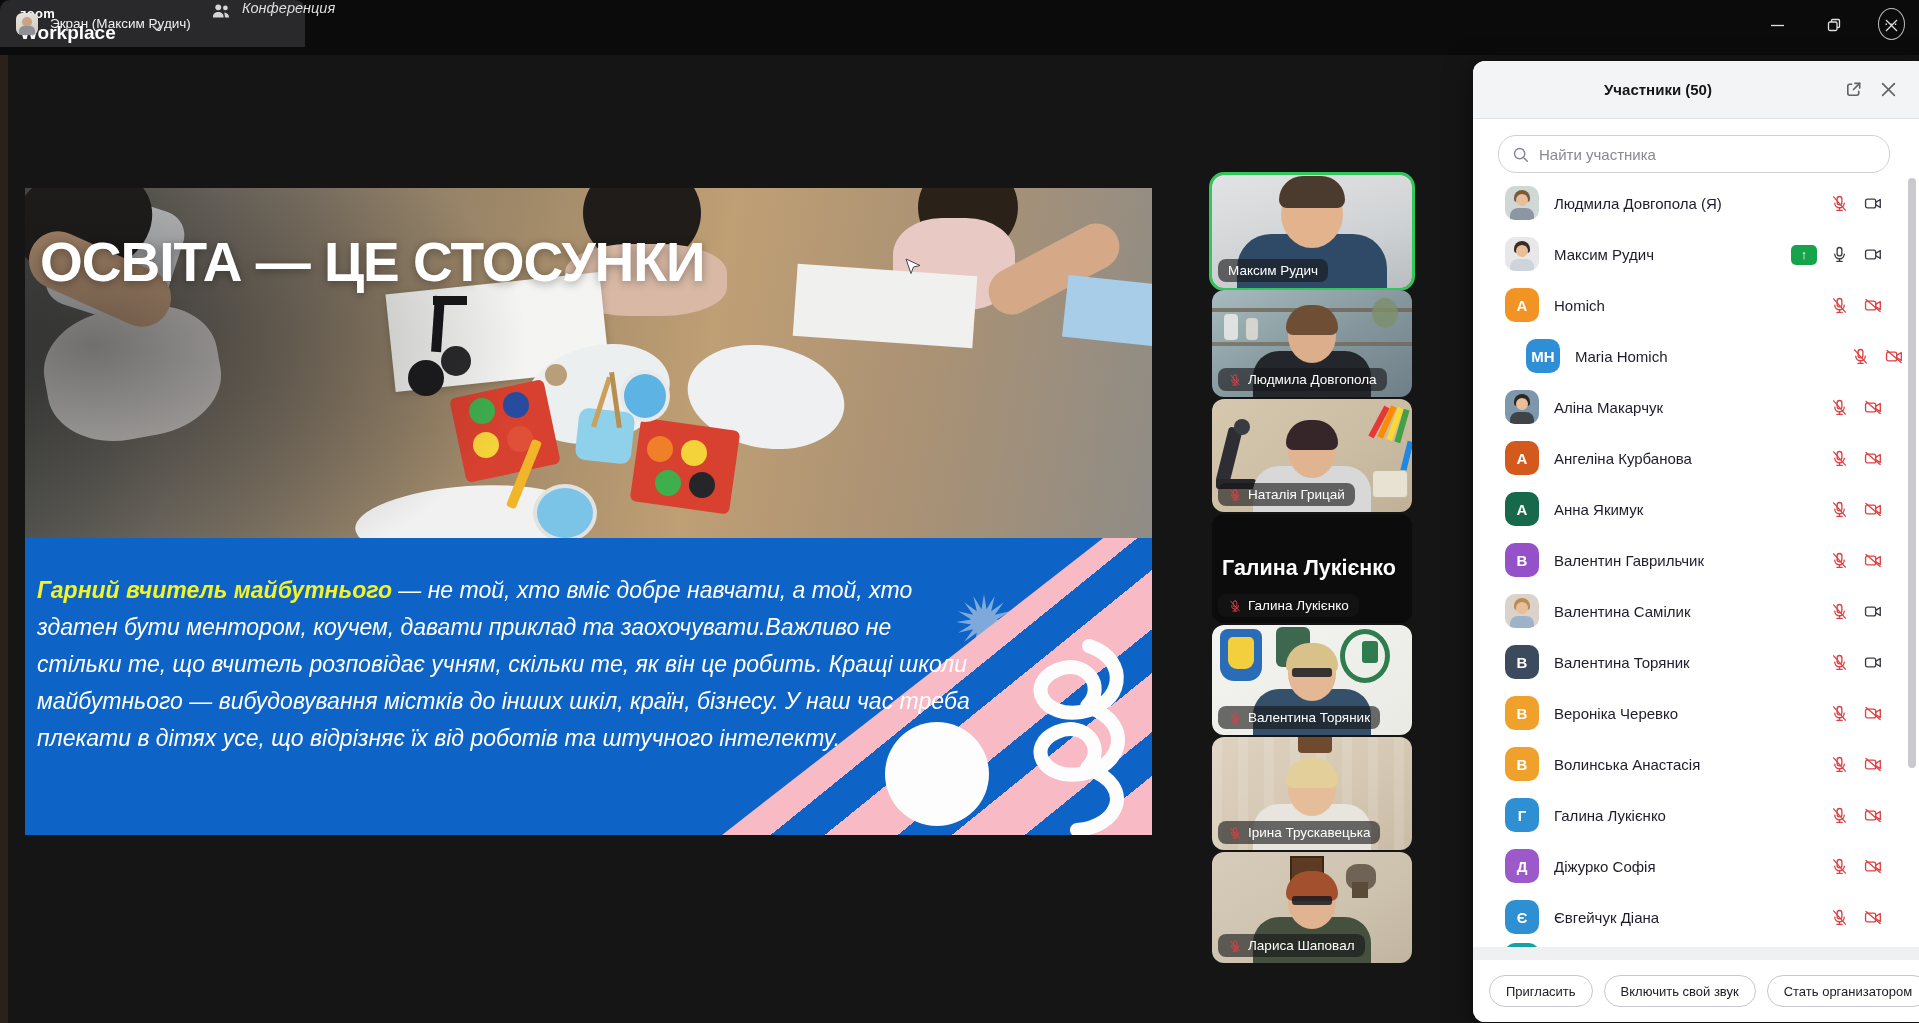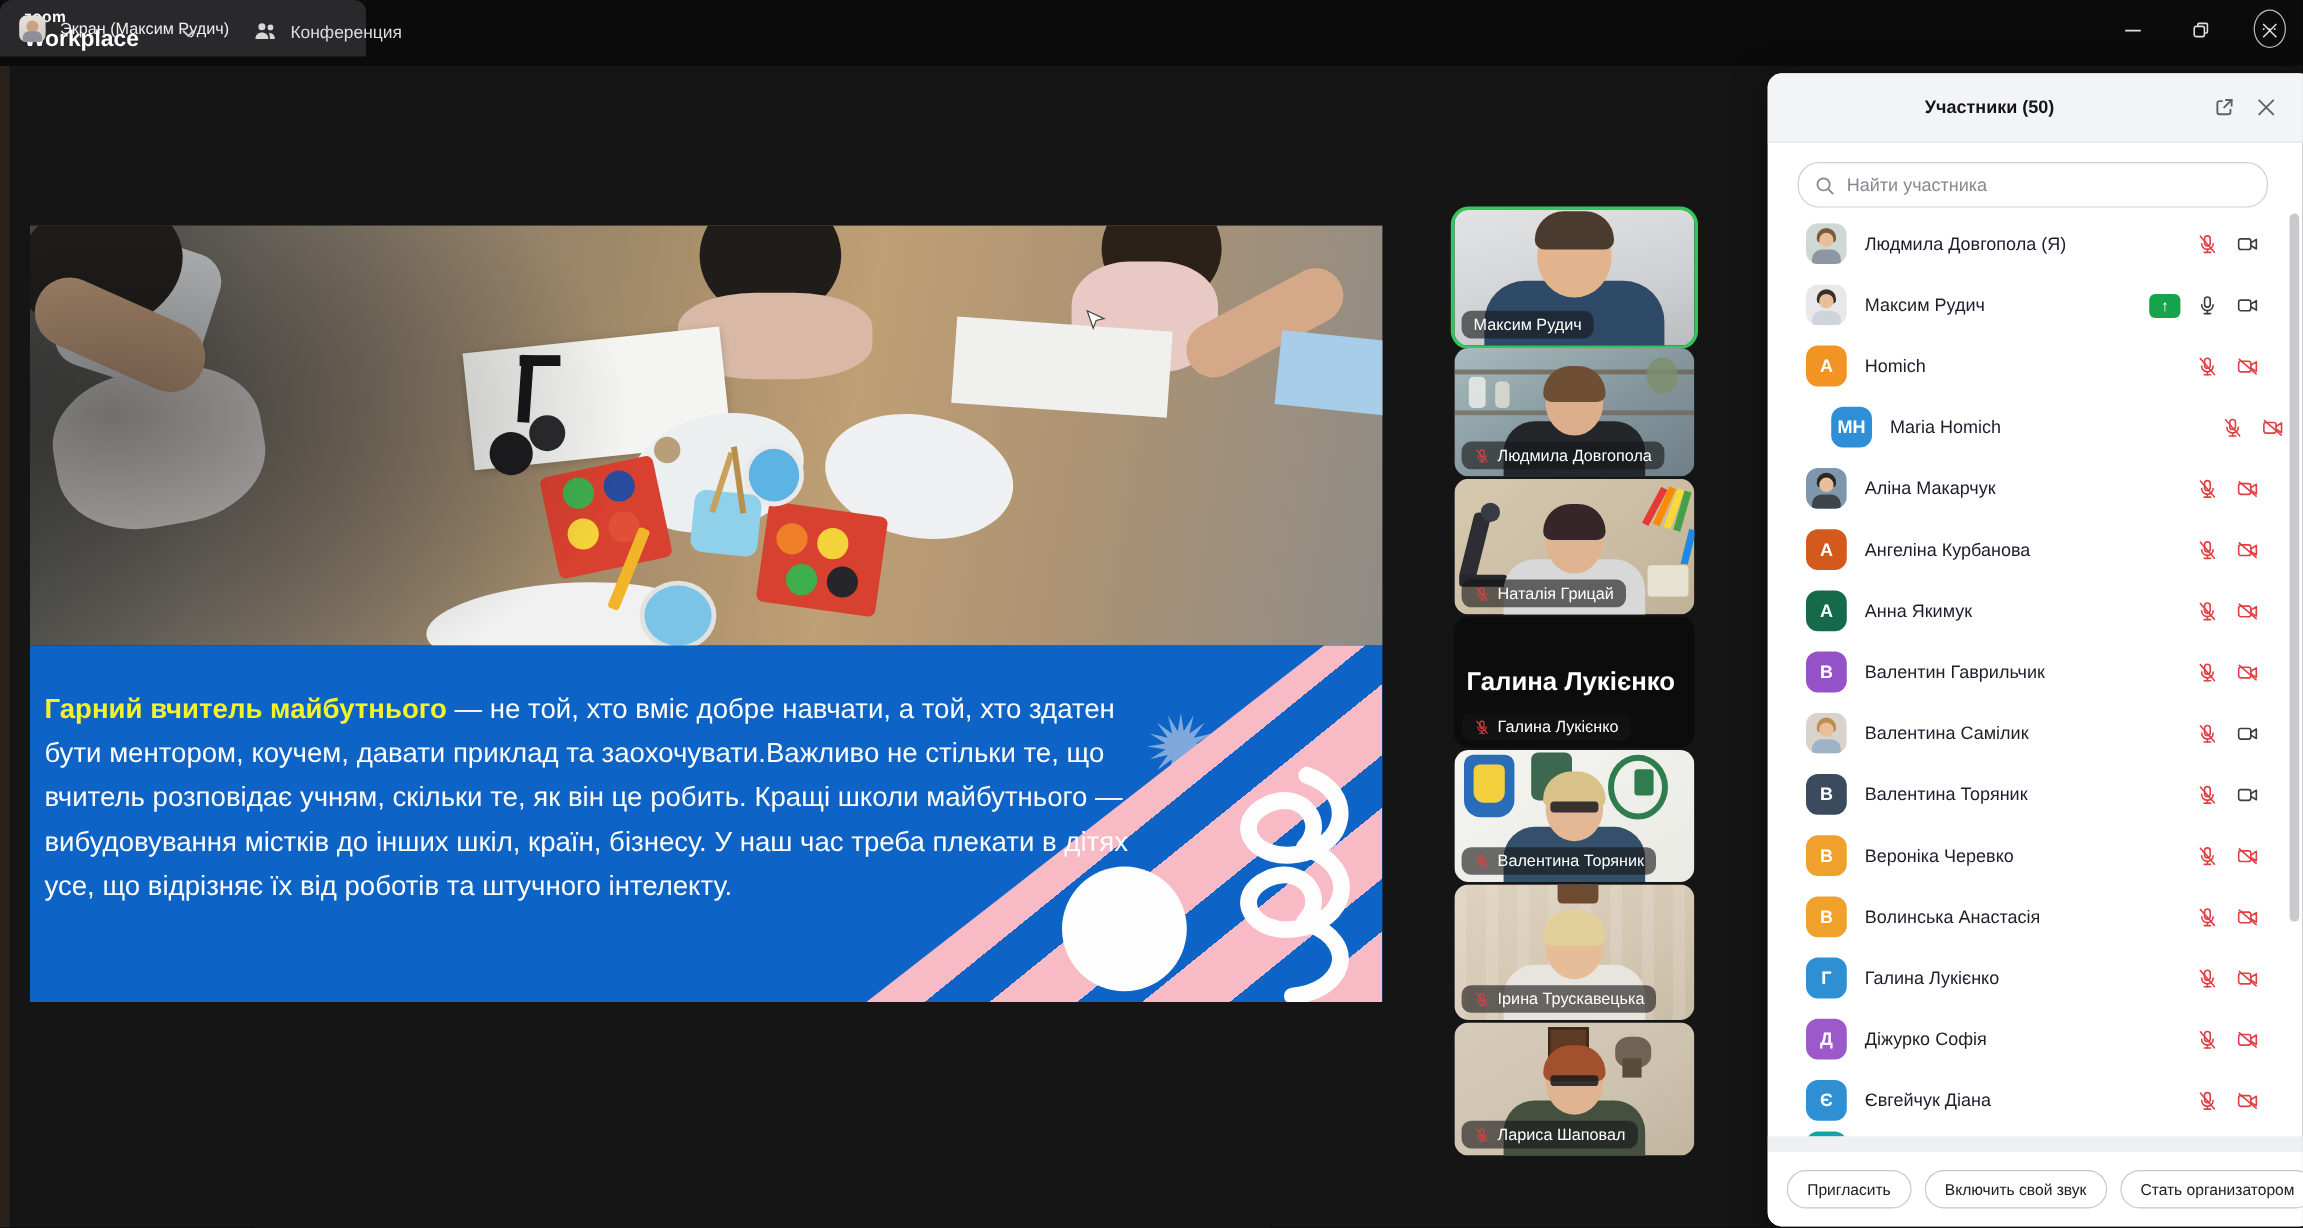--- a/index.html
+++ b/index.html
@@ -5,21 +5,21 @@
   html,body{margin:0;padding:0;background:#0b0b0c;}
   body{width:1919px;height:1023px;overflow:hidden;position:relative;
        font-family:"Liberation Sans",sans-serif;-webkit-font-smoothing:antialiased;}
 
   
   #topbar{position:absolute;left:0;top:0;width:1919px;height:55px;background:#0b0b0c;}
   #logo{position:absolute;left:20px;top:7px;color:#fff;line-height:1;}
   #logo .l1{font-size:13px;font-weight:700;letter-spacing:.3px;}
   #logo .l2{font-size:19px;font-weight:700;margin-top:3px;}
   #logo-chevron{position:absolute;left:150px;top:21px;color:#cfcfcf;}
-  .tabitem{position:absolute;top:0;height:55px;display:flex;align-items:center;color:#dedede;font-size:14.5px;}
+  .tabitem{position:absolute;top:0;height:55px;display:flex;color:#dedede;font-size:14.5px;font-style:italic;}
   #tab-conference{left:210px;gap:10px;}
   #tab-screen{left:527px;top:8px;height:47px;width:305px;background:#29292b;border-radius:10px 10px 0 0;
               display:flex;align-items:center;color:#f0f0f0;font-size:13.5px;}
   #tab-screen .tav{width:22px;height:22px;border-radius:6px;margin:0 12px 0 16px;position:relative;overflow:hidden;
                    background:linear-gradient(160deg,#e8e4df 0%,#cfc8bf 100%);}
   #tab-screen .tav:before{content:"";position:absolute;left:6px;top:4px;width:10px;height:10px;border-radius:50%;background:#caa284;}
   #tab-screen .tav:after{content:"";position:absolute;left:3px;top:13px;width:16px;height:10px;border-radius:5px 5px 0 0;background:#8f8f98;}
   #tab-ellipsis{position:absolute;right:14px;width:25px;height:25px;border:1.4px solid #bdbdbd;border-radius:50%;
                 color:#e6e6e6;display:flex;align-items:center;justify-content:center;font-size:13px;letter-spacing:1px;line-height:0;padding-bottom:5px;}
   .winctl{position:absolute;top:0;width:46px;height:50px;display:flex;align-items:center;justify-content:center;color:#e0e0e0;}
@@ -32,21 +32,21 @@
   
   #slide{position:absolute;left:25px;top:133px;width:1127px;height:647px;}
   #photo{position:absolute;left:0;top:0;width:1127px;height:350px;overflow:hidden;
     background:linear-gradient(100deg,#4f524e 0%,#767066 16%,#a08969 42%,#bf9f74 60%,#ab9274 78%,#8f8c86 100%);}
   #photo .shade{position:absolute;inset:0;background:radial-gradient(700px 420px at 6% 45%,rgba(10,10,14,.5),transparent 62%);}
   .ph{position:absolute;}
   #slide-title{position:absolute;left:15px;top:42px;color:#fff;font-size:55px;font-weight:700;letter-spacing:-1px;
                text-shadow:0 2px 10px rgba(0,0,0,.35);white-space:nowrap;}
   #cursor{position:absolute;left:878px;top:68px;}
   #blueband{position:absolute;left:0;top:350px;width:1127px;height:297px;background:#0e63c6;overflow:hidden;}
-  #slide-body{position:absolute;left:12px;top:34px;width:945px;color:#fff;font-size:23px;line-height:37px;}
+  #slide-body{position:absolute;left:12px;top:34px;width:945px;color:#fff;font-size:23px;line-height:37px;font-style:italic;}
   #slide-body .hl{color:#f4f32a;font-weight:700;}
   #star{position:absolute;left:931px;top:56px;color:#7fa9db;}
   #stripes{position:absolute;right:0;bottom:0;width:430px;height:335px;
     background:repeating-linear-gradient(-39deg,#f8bac4 0 46px,transparent 46px 80px);
     clip-path:polygon(100% 0,100% 100%,0 100%);}
   #bigcircle{position:absolute;left:860px;top:184px;width:104px;height:104px;border-radius:50%;background:#fdfdfd;}
   #spiral{position:absolute;left:948px;top:96px;}
 
   
   .tile{position:absolute;left:1212px;width:200px;border-radius:12px;overflow:hidden;background:#0d0d0d;}
@@ -181,20 +181,21 @@
       <div class="ph" style="left:664px;top:284px;width:26px;height:26px;border-radius:50%;background:#26262a;"></div>
       <div class="ph" style="left:595px;top:182px;width:42px;height:44px;border-radius:50%;background:#5db4e4;border:4px solid #e9e9e9;"></div>
       <div class="ph" style="left:552px;top:222px;width:56px;height:52px;border-radius:10px;background:#8fd0ea;transform:rotate(6deg);"></div>
       <div class="ph" style="left:574px;top:188px;width:5px;height:52px;background:#caa05a;transform:rotate(18deg);"></div>
       <div class="ph" style="left:588px;top:184px;width:5px;height:56px;background:#b88f4e;transform:rotate(-8deg);"></div>
       <div class="ph" style="left:508px;top:296px;width:56px;height:50px;border-radius:50%;background:#7cc3e8;border:4px solid #e2e2e0;"></div>
       <div class="ph" style="left:383px;top:172px;width:36px;height:36px;border-radius:50%;background:#1c1c1e;"></div>
       <div class="ph" style="left:416px;top:158px;width:30px;height:30px;border-radius:50%;background:#2a2a2c;"></div>
       <div class="ph" style="left:494px;top:250px;width:10px;height:72px;background:#f2b428;transform:rotate(22deg);border-radius:3px;"></div>
       <div class="shade"></div>
+      <div id="slide-title">ОСВІТА — ЦЕ СТОСУНКИ</div>
       <div id="cursor">
         <svg width="20" height="20" viewBox="0 0 20 20">
             <path d="M3 3 L17 9.5 L10.5 11 L8 17.5 Z" fill="#fff" stroke="#444" stroke-width="1"></path>
           </svg>
       </div>
     </div>
 
     <div id="blueband">
       <svg id="star" width="56" height="56" viewBox="0 0 56 56">
         <polygon fill="currentColor" points="28,0 30.5,15.3 38.7,2.1 35.2,17.2 47.8,8.2 38.8,20.8 53.9,17.3 40.8,25.5 56,28 40.8,30.5 53.9,38.7 38.8,35.2 47.8,47.8 35.2,38.8 38.7,53.9 30.5,40.8 28,56 25.5,40.8 17.3,53.9 20.8,38.8 8.2,47.8 17.2,35.2 2.1,38.7 15.3,30.5 0,28 15.3,25.5 2.1,17.3 17.2,20.8 8.2,8.2 20.8,17.2 17.3,2.1 25.5,15.3"></polygon>

